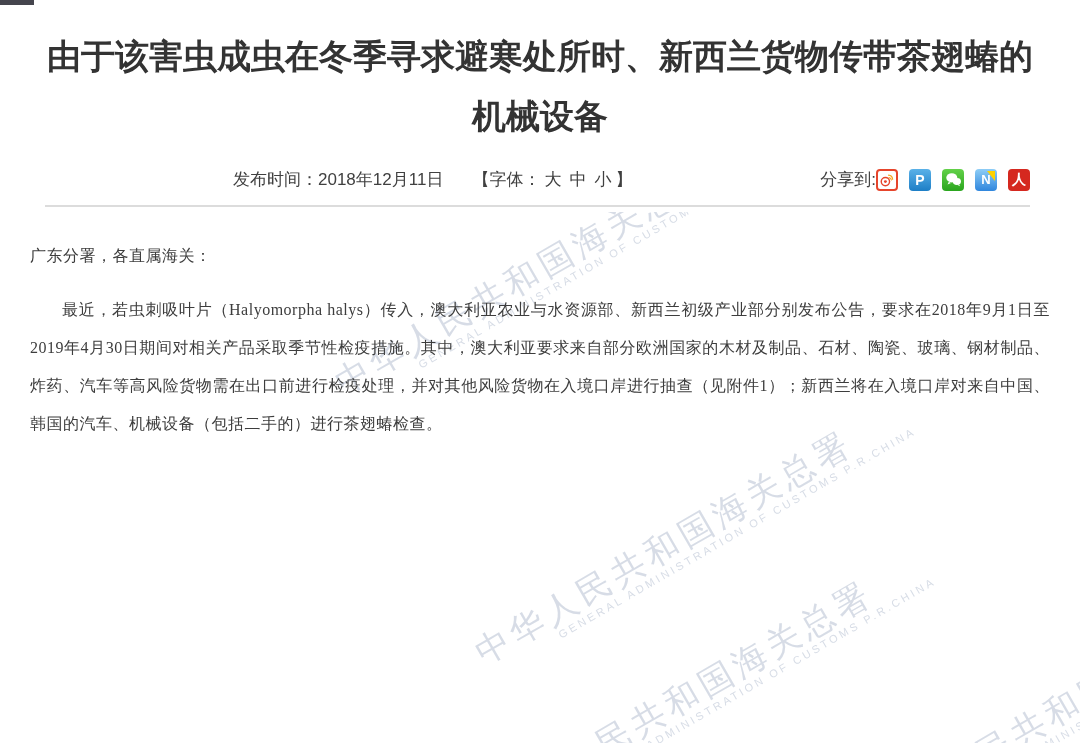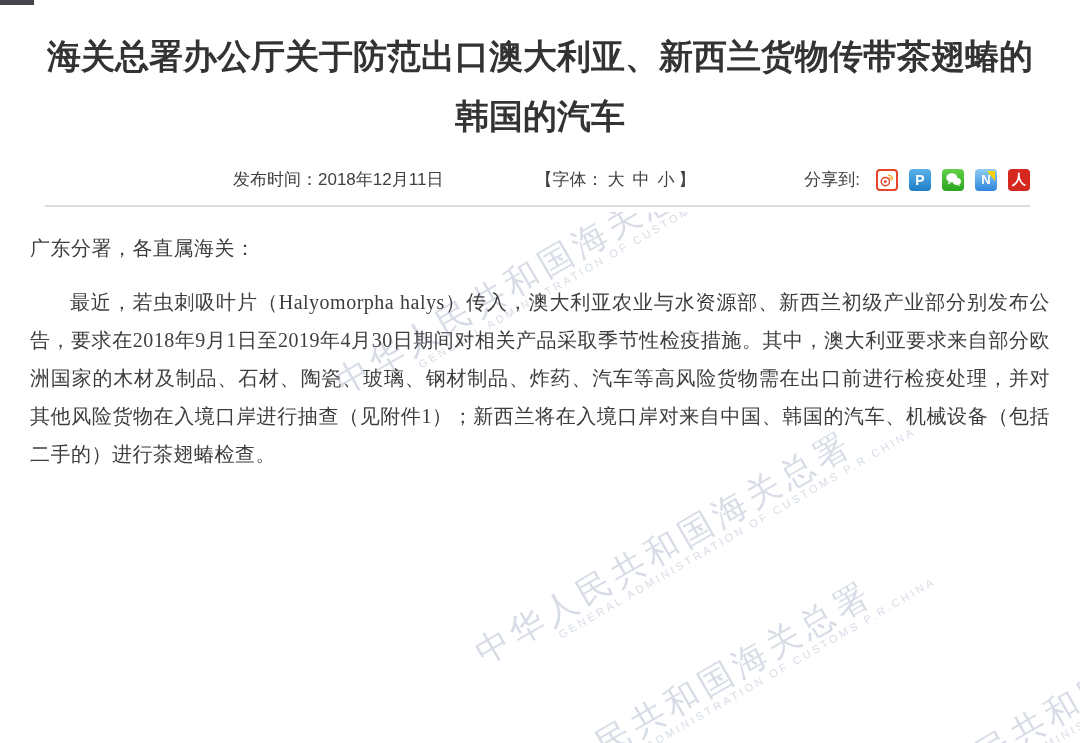--- a/index.html
+++ b/index.html
@@ -17,44 +17,44 @@
   .wm-cn{font-size:34px;font-family:"Liberation Serif","DejaVu Serif",serif;letter-spacing:5px;}
   .wm-en{font-size:11px;letter-spacing:3px;margin:-6px 0 0 80px;font-family:"Liberation Sans",sans-serif;}
 
   .content{position:relative;z-index:1;}
 
   
   .title{margin:26px 40px 0;text-align:center;font-weight:bold;color:#333333;
          font-size:34px;line-height:60px;}
 
   
-  .meta{display:flex;align-items:center;margin:22px 50px 0 50px;font-size:17px;color:#404040;gap:48px;}
+  .meta{display:flex;align-items:center;margin:22px 50px 0 50px;font-size:17px;color:#404040;}
   .publish{margin-left:183px;white-space:nowrap;}
-  .fontsel{margin-left:44px;white-space:nowrap;}
+  .fontsel{margin-left:29px;white-space:nowrap;}
   .fontsel .fsz{margin:0 4px;cursor:pointer;}
   .share{margin-left:auto;display:flex;align-items:center;}
-  .share-label{margin-right:16px;white-space:nowrap;}
+  .share-label{margin-right:0;white-space:nowrap;}
   .sicon{width:22px;height:22px;border-radius:4px;margin-left:11px;box-sizing:border-box;
          display:flex;align-items:center;justify-content:center;cursor:pointer;position:relative;
          font-weight:bold;}
   .sicon.weibo{background:#ffffff;border:2px solid #e6452c;margin-left:0;}
   .sicon.qq{background:linear-gradient(180deg,#5ab1e8,#1d7ec6);color:#fff;font-size:14px;}
   .sicon.wechat{background:linear-gradient(180deg,#63d149,#2aa51e);}
   .sicon.netease{background:linear-gradient(180deg,#8ecdf6,#2f86dd);color:#fff;font-size:13px;overflow:hidden;}
   .sicon.netease .ne-tri{position:absolute;top:2px;right:2px;width:0;height:0;
          border-left:8px solid transparent;border-top:10px solid #ffd200;}
   .sicon.netease .ne-n{position:relative;z-index:1;}
   .sicon.people{background:#d5281f;color:#fff;font-size:14px;}
 
   .divider{border:none;border-top:2px solid #dcdcdc;margin:14px 50px 0 45px;}
 
   
-  .article{margin:22px 30px 0;color:#3d3d3d;text-align:justify;
+  .article{margin:30px 30px 0;color:#3d3d3d;text-align:justify;
            font-family:"Liberation Serif","DejaVu Serif",serif;
-           font-size:20px;line-height:38px;letter-spacing:.5px;}
+           font-size:16px;line-height:38px;letter-spacing:.5px;}
   .article p{margin:16px 0 0;}
   .article p.salutation{margin:0;}
   .article p.indent{text-indent:2em;}
 </style>
 </head>
 <body>
 
 <div class="top-strip"></div>
 
 <div class="wm-layer">
@@ -72,22 +72,22 @@
   </div>
   <div class="wm" style="left:880px;top:580px">
     <div class="wm-cn">中华人民共和国海关总署</div>
     <div class="wm-en">GENERAL ADMINISTRATION OF CUSTOMS P.R.CHINA</div>
   </div>
 </div>
 
 <div class="content">
 
   <div class="title">
-    <div>海关总署办公厅关于防范出口澳大利亚、新西兰货物传带茶翅蝽的</div>
-    <div>韩国的汽车</div>
+    <div>由于该害虫成虫在冬季寻求避寒处所时、新西兰货物传带茶翅蝽的</div>
+    <div>机械设备</div>
   </div>
 
   <div class="meta">
     <span class="publish">发布时间：2018年12月11日</span>
     <span class="fontsel">
       <span>【字体：</span><span class="fsz">大</span><span class="fsz">中</span><span class="fsz">小</span><span>】</span>
     </span>
     <span class="share">
       <span class="share-label">分享到:</span>
       <span class="sicon weibo">

